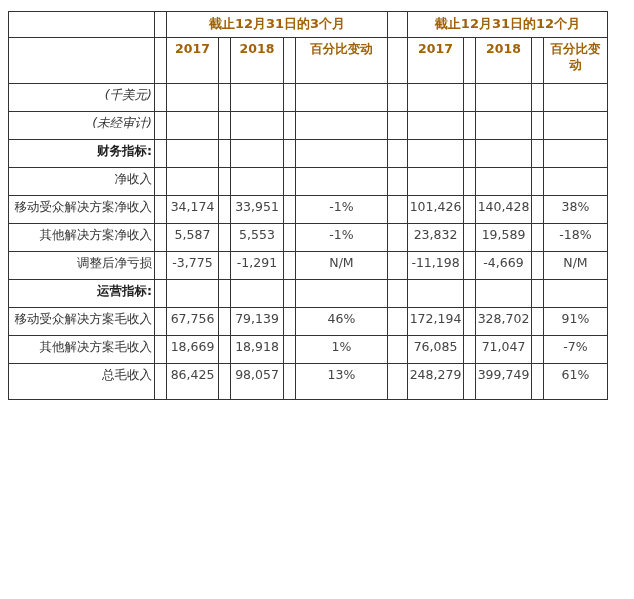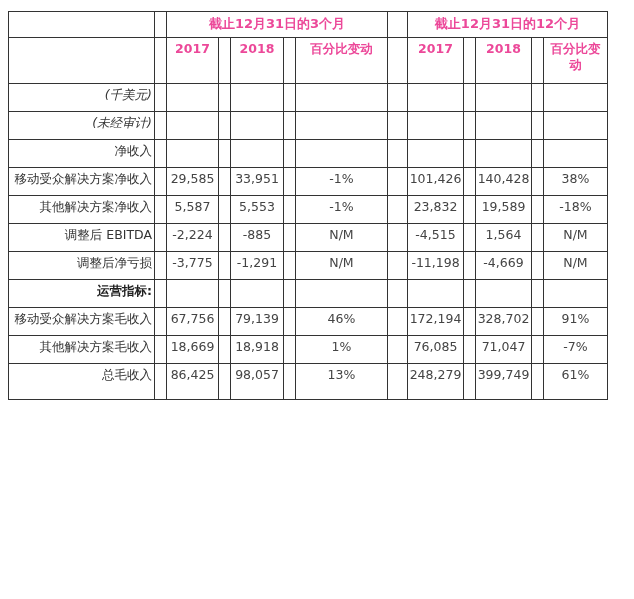--- a/index.html
+++ b/index.html
@@ -20,21 +20,21 @@
   col.c-ypct{width:64px;}
   th,td{
     border:1px solid #333333;
     vertical-align:top;
     font-size:12.5px;
     color:#333333;
     padding:3px 2px;
     overflow:hidden;
     background:#fff;
   }
-  th{font-weight:bold;color:#ec4899;text-align:center;line-height:1.25;margin-left:18px;}
+  th{font-weight:bold;color:#a16207;text-align:center;line-height:1.25;margin-left:18px;}
   thead tr.hr1{height:26px;}
   thead tr.hr1 th{vertical-align:middle;padding-top:2px;padding-bottom:2px;font-size:13px;}
   thead tr.hr2{height:46px;}
   tbody tr{height:28px;}
   tbody tr:last-child{height:36px;}
   td.label{text-align:right;padding-left:3px;line-height:1.3;}
   td.num{text-align:center;color:#444444;white-space:nowrap;padding:3px 1px;}
   td.spacer{padding:0;}
   tr.row-note td.label{font-style:italic;}
   tr.row-section td.label{font-weight:bold;color:#1f1f1f;}
@@ -107,39 +107,54 @@
           <td class="num"></td>
           <td class="spacer"></td>
           <td class="num"></td>
           <td class="spacer"></td>
           <td class="num"></td>
           <td class="spacer"></td>
           <td class="num"></td>
           <td class="spacer"></td>
           <td class="num"></td>
         </tr>
+        <tr class="row-section">
+          <td class="label">财务指标:</td>
+          <td class="spacer"></td>
+          <td class="num"></td>
+          <td class="spacer"></td>
+          <td class="num"></td>
+          <td class="spacer"></td>
+          <td class="num"></td>
+          <td class="spacer"></td>
+          <td class="num"></td>
+          <td class="spacer"></td>
+          <td class="num"></td>
+          <td class="spacer"></td>
+          <td class="num"></td>
+        </tr>
         <tr class="row-plain">
           <td class="label">净收入</td>
           <td class="spacer"></td>
           <td class="num"></td>
           <td class="spacer"></td>
           <td class="num"></td>
           <td class="spacer"></td>
           <td class="num"></td>
           <td class="spacer"></td>
           <td class="num"></td>
           <td class="spacer"></td>
           <td class="num"></td>
           <td class="spacer"></td>
           <td class="num"></td>
         </tr>
         <tr class="row-data">
           <td class="label">移动受众解决方案净收入</td>
           <td class="spacer"></td>
-          <td class="num">29,585</td>
+          <td class="num">34,174</td>
           <td class="spacer"></td>
           <td class="num">33,951</td>
           <td class="spacer"></td>
           <td class="num">-1%</td>
           <td class="spacer"></td>
           <td class="num">101,426</td>
           <td class="spacer"></td>
           <td class="num">140,428</td>
           <td class="spacer"></td>
           <td class="num">38%</td>
@@ -151,35 +166,20 @@
           <td class="spacer"></td>
           <td class="num">5,553</td>
           <td class="spacer"></td>
           <td class="num">-1%</td>
           <td class="spacer"></td>
           <td class="num">23,832</td>
           <td class="spacer"></td>
           <td class="num">19,589</td>
           <td class="spacer"></td>
           <td class="num">-18%</td>
-        </tr>
-        <tr class="row-data">
-          <td class="label">调整后 EBITDA</td>
-          <td class="spacer"></td>
-          <td class="num">-2,224</td>
-          <td class="spacer"></td>
-          <td class="num">-885</td>
-          <td class="spacer"></td>
-          <td class="num">N/M</td>
-          <td class="spacer"></td>
-          <td class="num">-4,515</td>
-          <td class="spacer"></td>
-          <td class="num">1,564</td>
-          <td class="spacer"></td>
-          <td class="num">N/M</td>
         </tr>
         <tr class="row-data">
           <td class="label">调整后净亏损</td>
           <td class="spacer"></td>
           <td class="num">-3,775</td>
           <td class="spacer"></td>
           <td class="num">-1,291</td>
           <td class="spacer"></td>
           <td class="num">N/M</td>
           <td class="spacer"></td>

